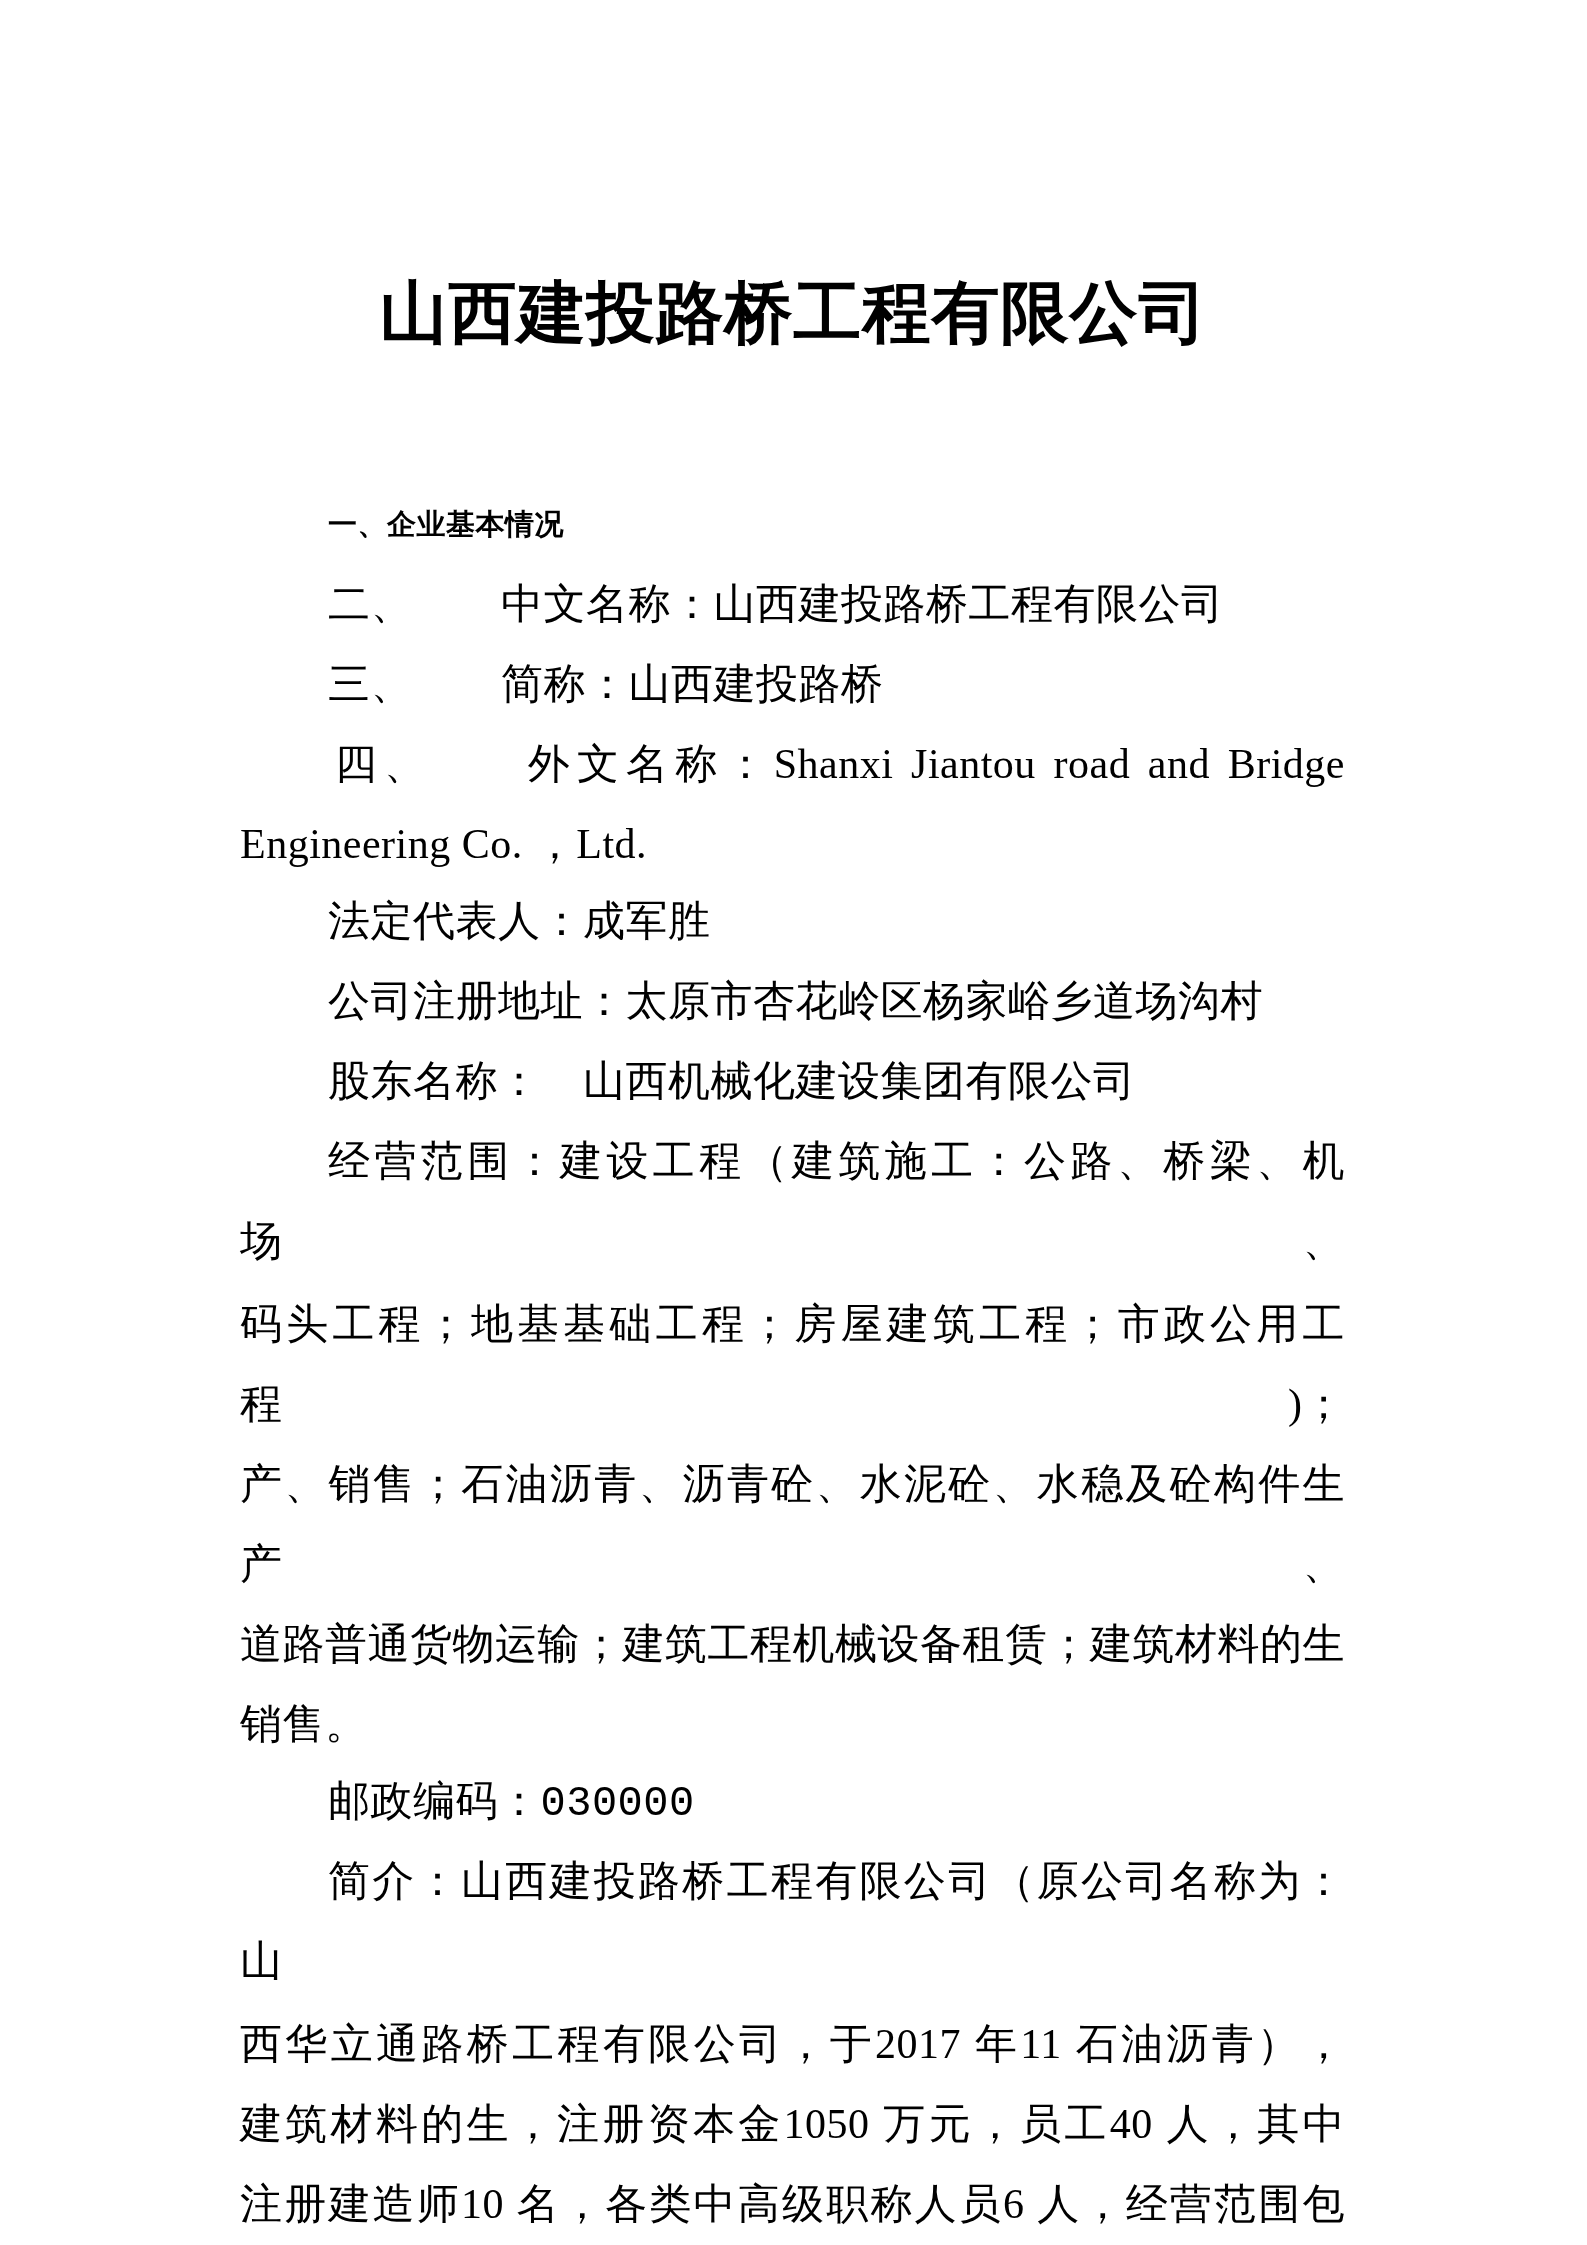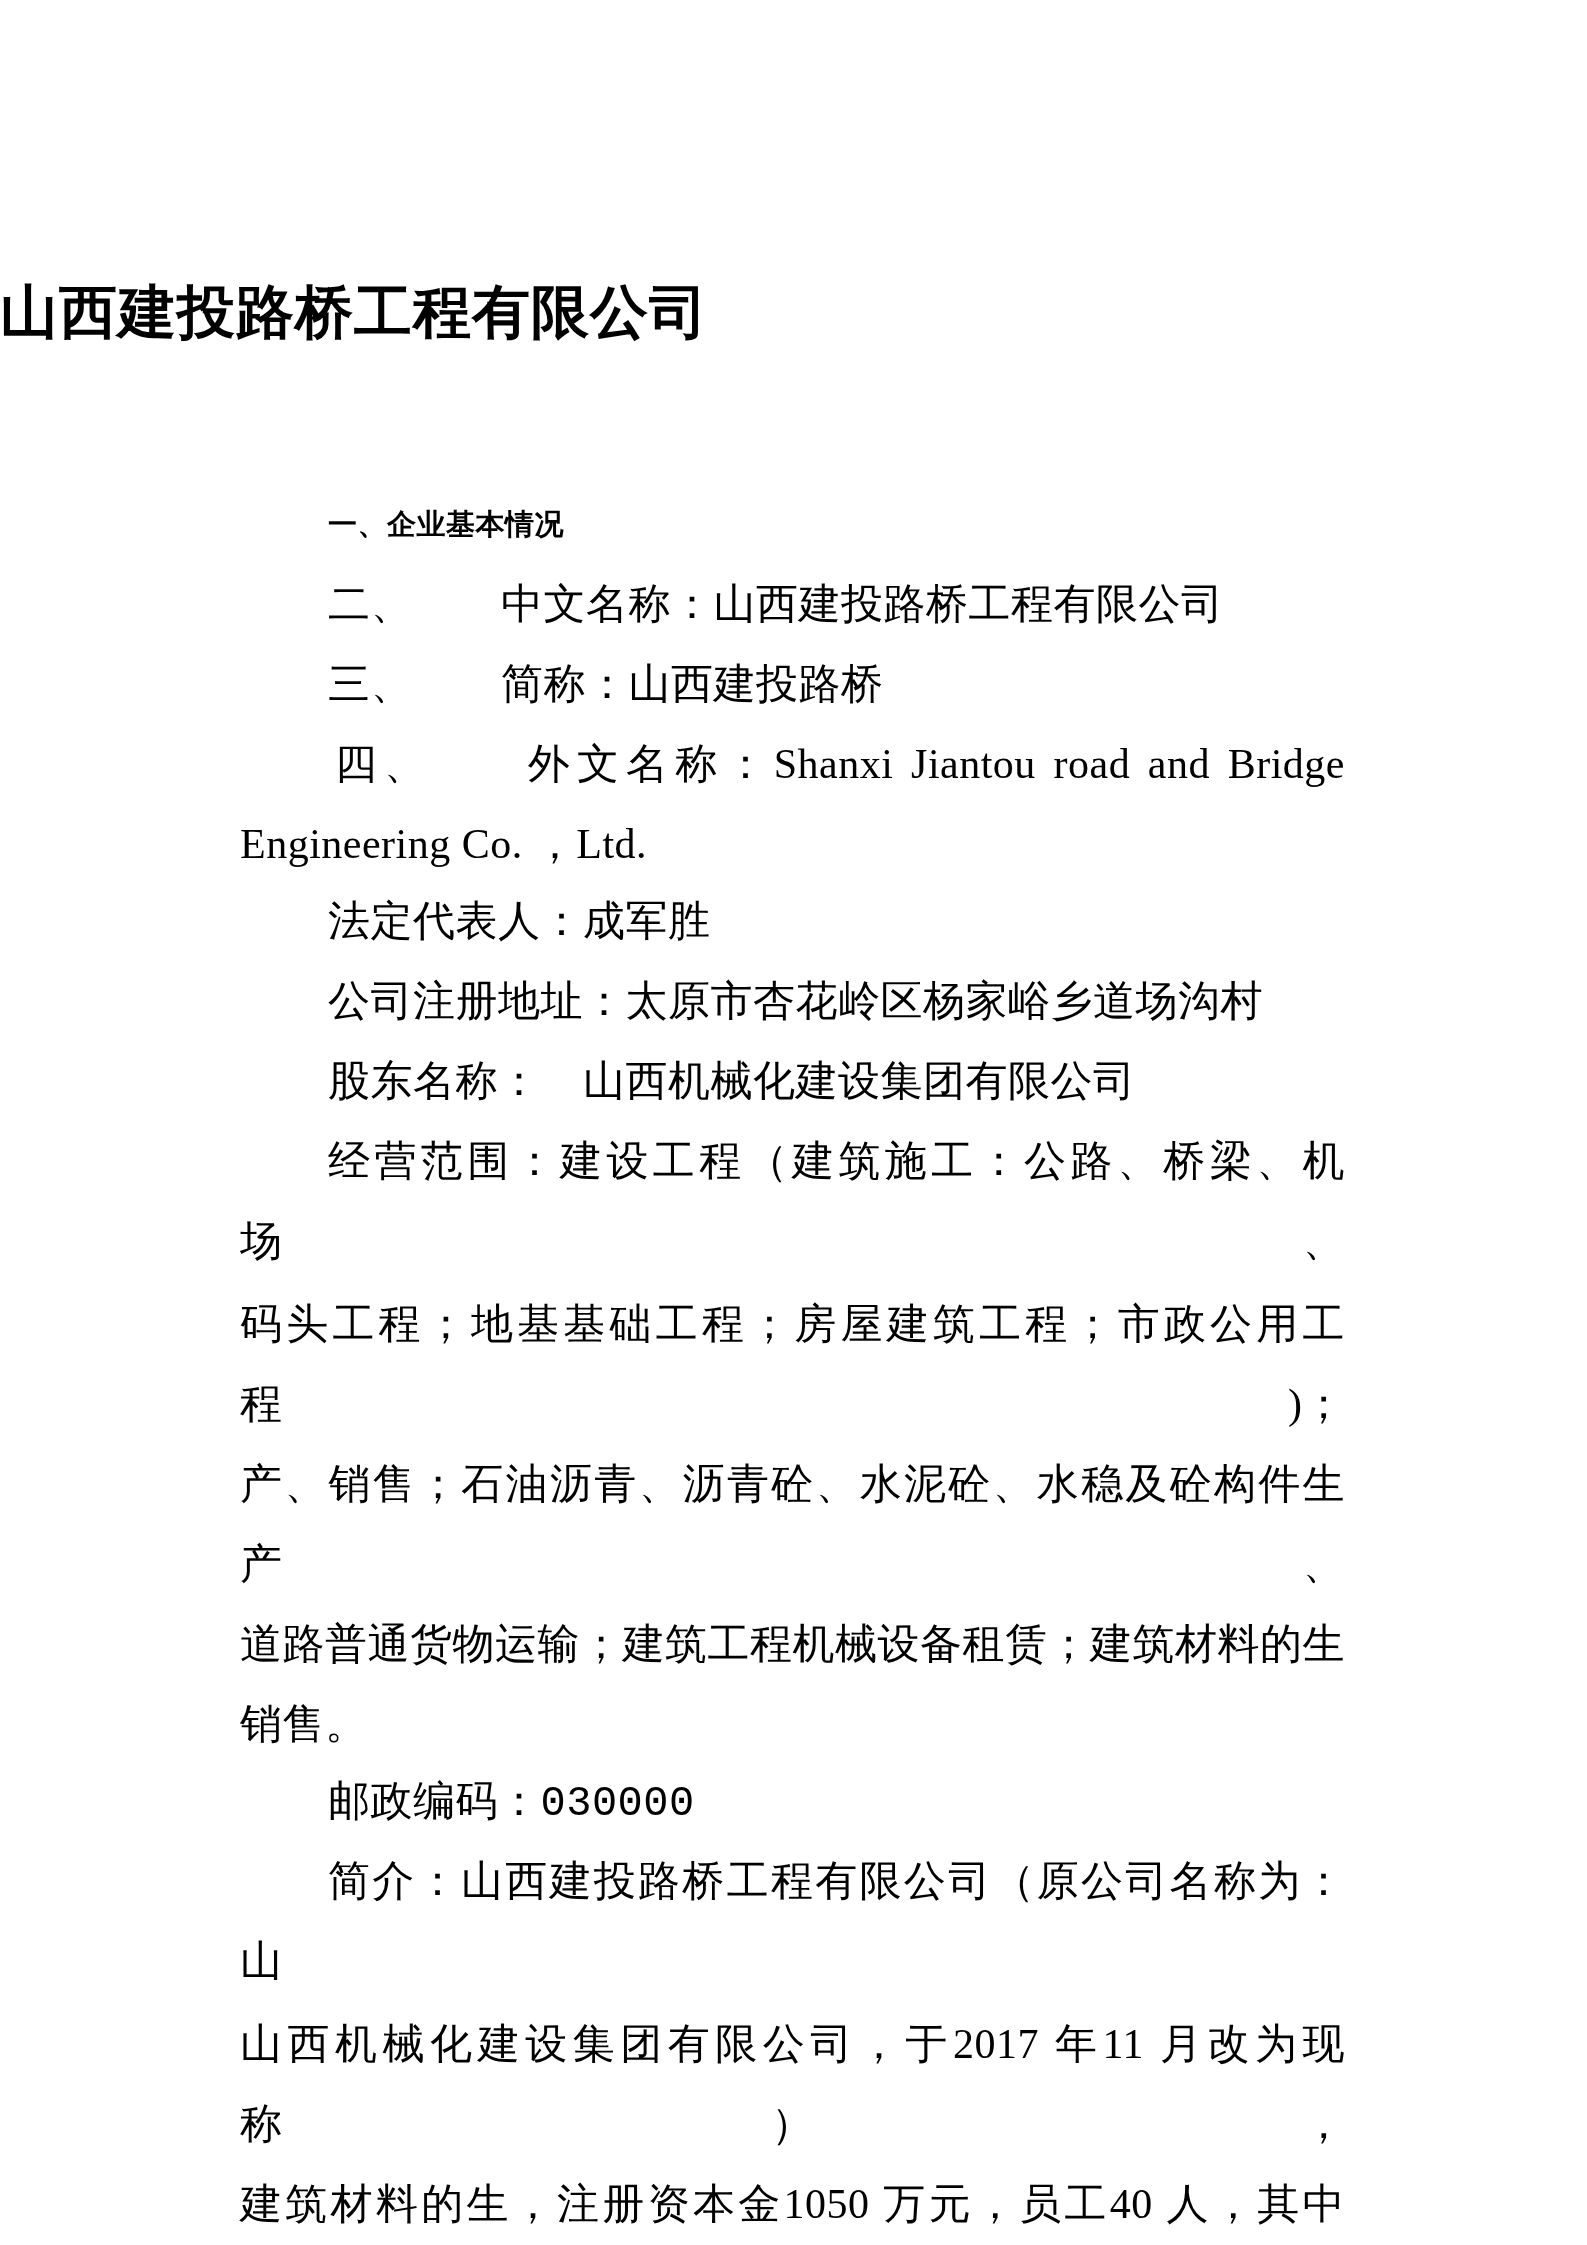--- a/index.html
+++ b/index.html
@@ -10,23 +10,24 @@
     background:#ffffff;
     color:#000;
     overflow:hidden;
     margin:0 auto;
   }
   .title-block{
     position:absolute;
     top:272px;
     left:0;
     width:100%;
+    text-align:center;
     font-family:"Liberation Sans","DejaVu Sans",sans-serif;
     font-weight:700;
-    font-size:58px;
+    font-size:68px;
     line-height:80px;
     letter-spacing:1px;
   }
   .body-block{
     position:absolute;
     top:484px;
     left:240px;
     width:1105px;
     font-family:"Liberation Serif","DejaVu Serif",serif;
     font-size:42px;
@@ -83,21 +84,21 @@
     <div class="line just">产、销售；石油沥青、沥青砼、水泥砼、水稳及砼构件生产、</div>
 
     <div class="line just">道路普通货物运输；建筑工程机械设备租赁；建筑材料的生</div>
 
     <div class="line">销售。</div>
 
     <div class="line indent">邮政编码：030000</div>
 
     <div class="line indent just">简介：山西建投路桥工程有限公司（原公司名称为：山</div>
 
-    <div class="line just">山西机械化建设集团有限公司，于2017 年11 月改为现称），</div>
+    <div class="line just">西华立通路桥工程有限公司，于2017 年11 石油沥青），</div>
 
 
     <div class="line just">建筑材料的生，注册资本金1050 万元，员工40 人，其中</div>
 
     <div class="line just">注册建造师10 名，各类中高级职称人员6 人，经营范围包</div>
 
   </div>
 </div>
 
 </body></html>

